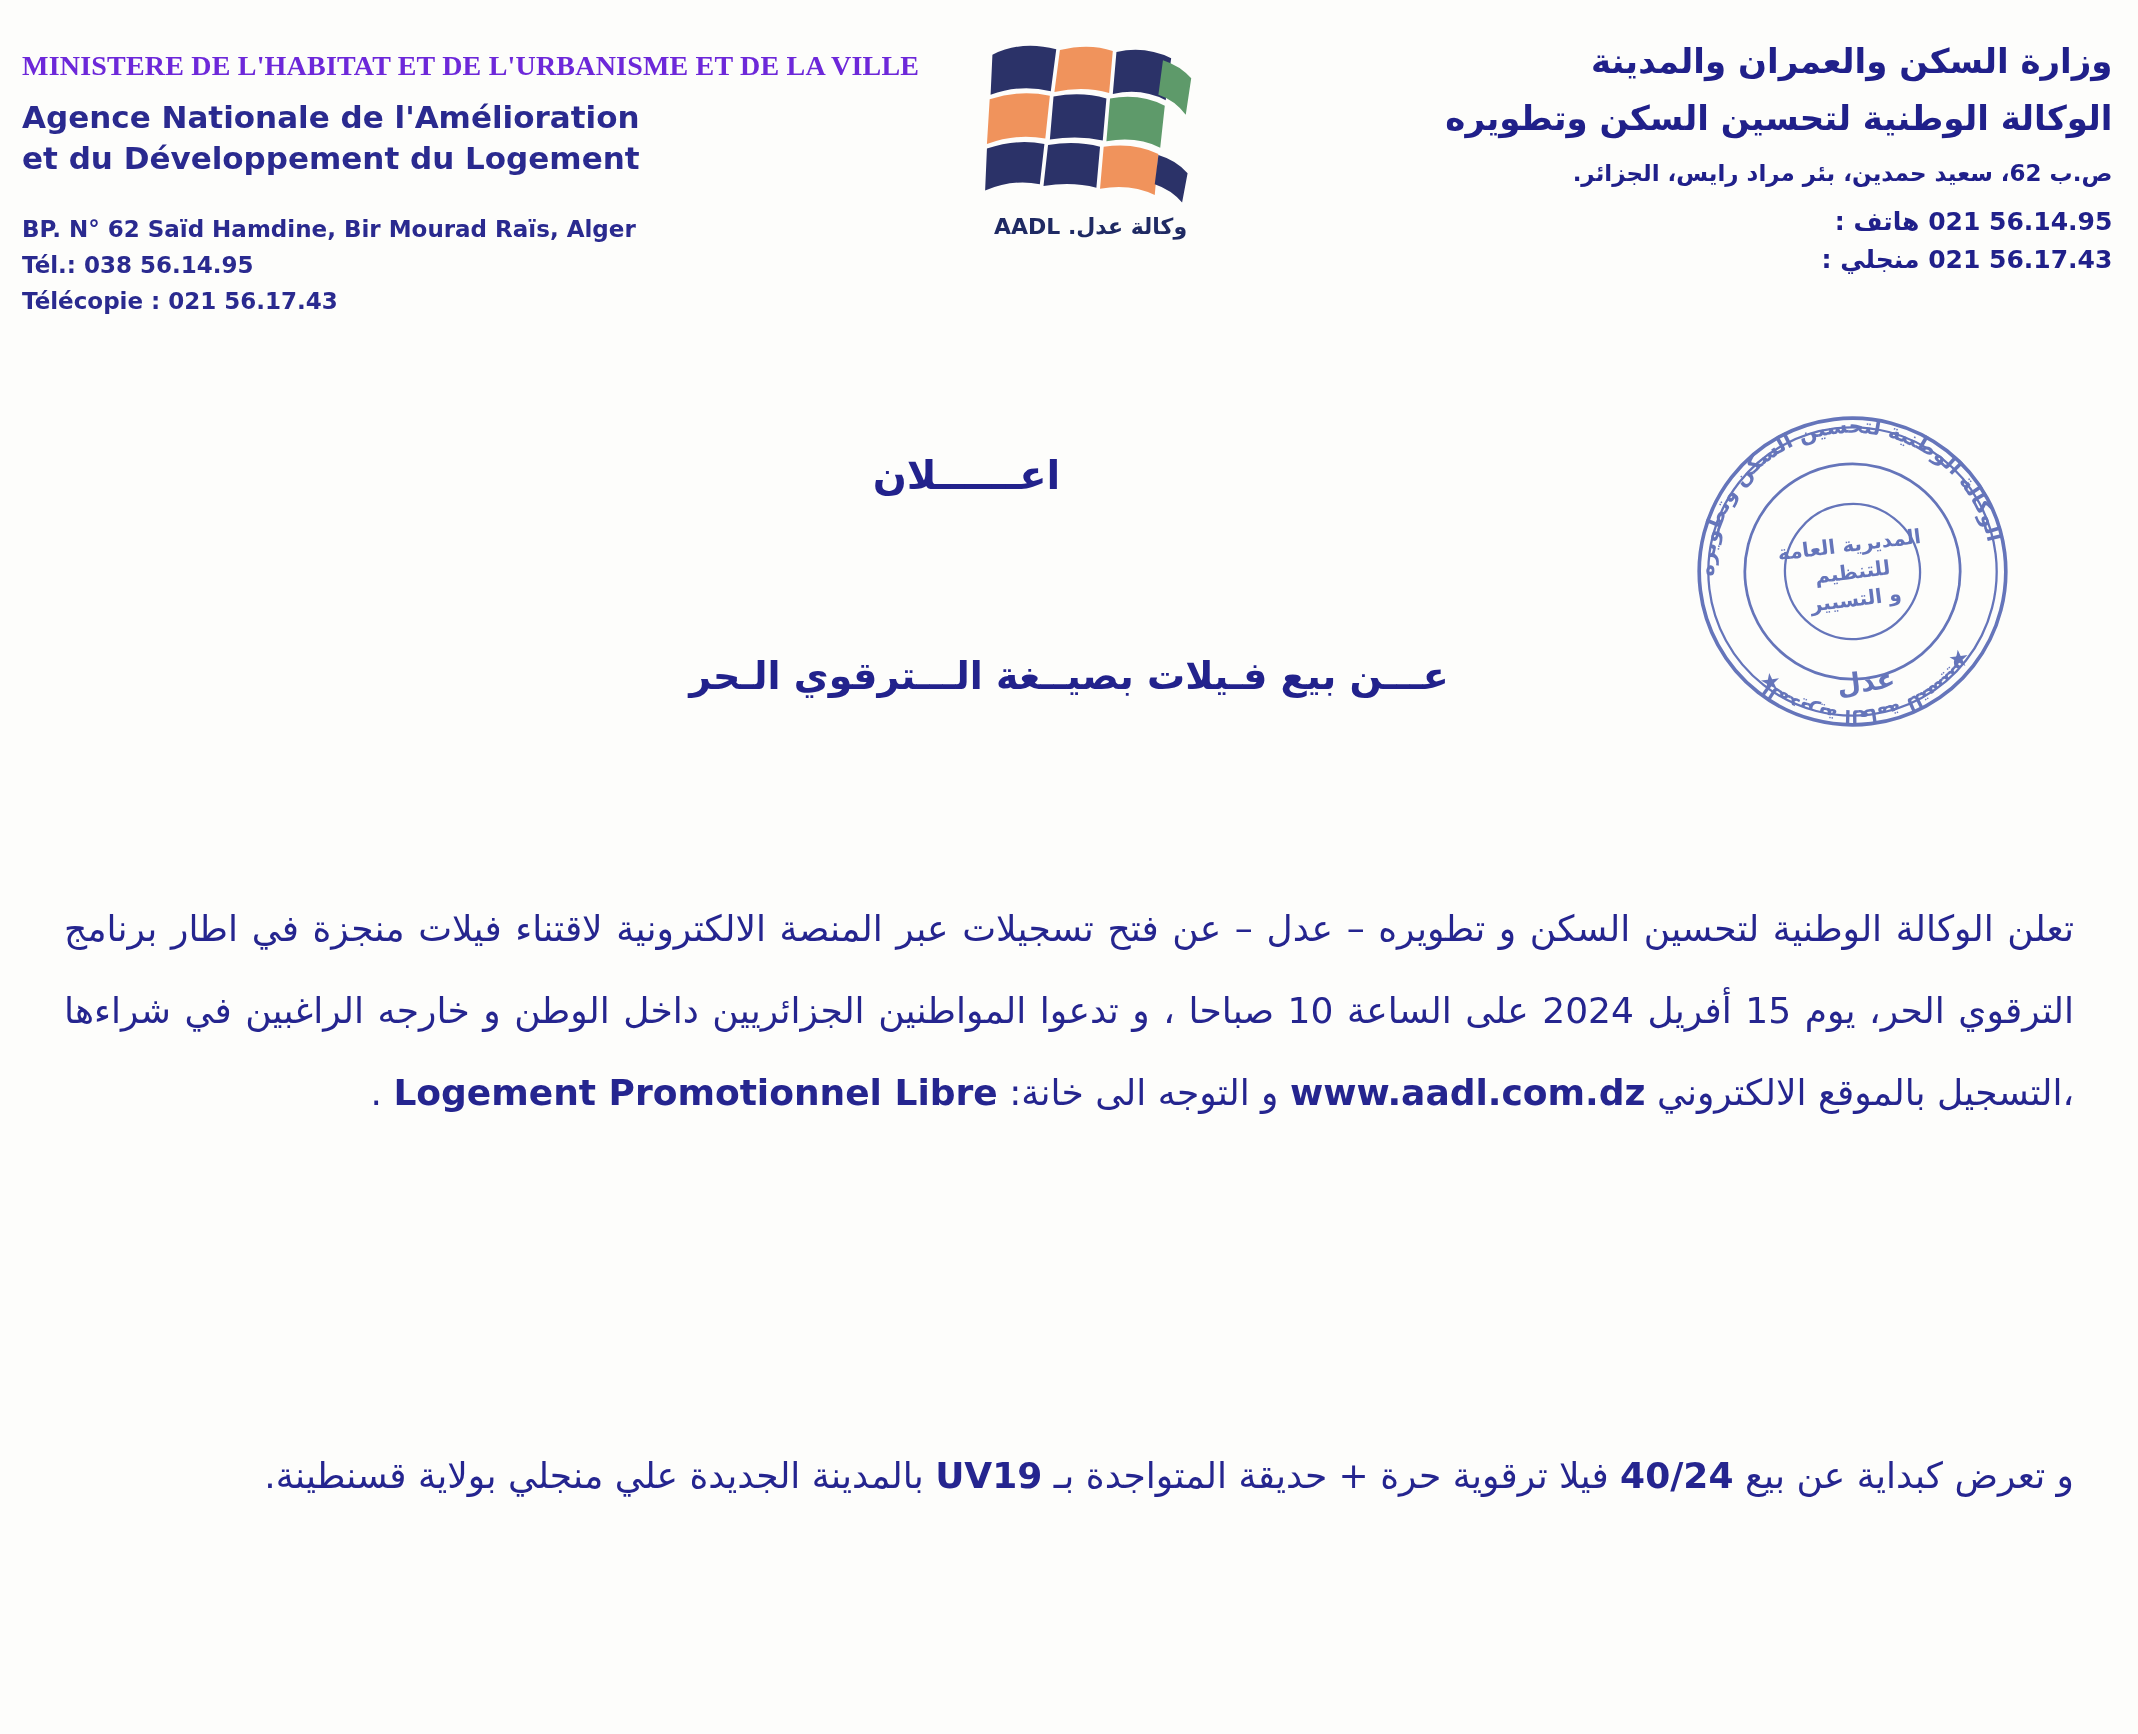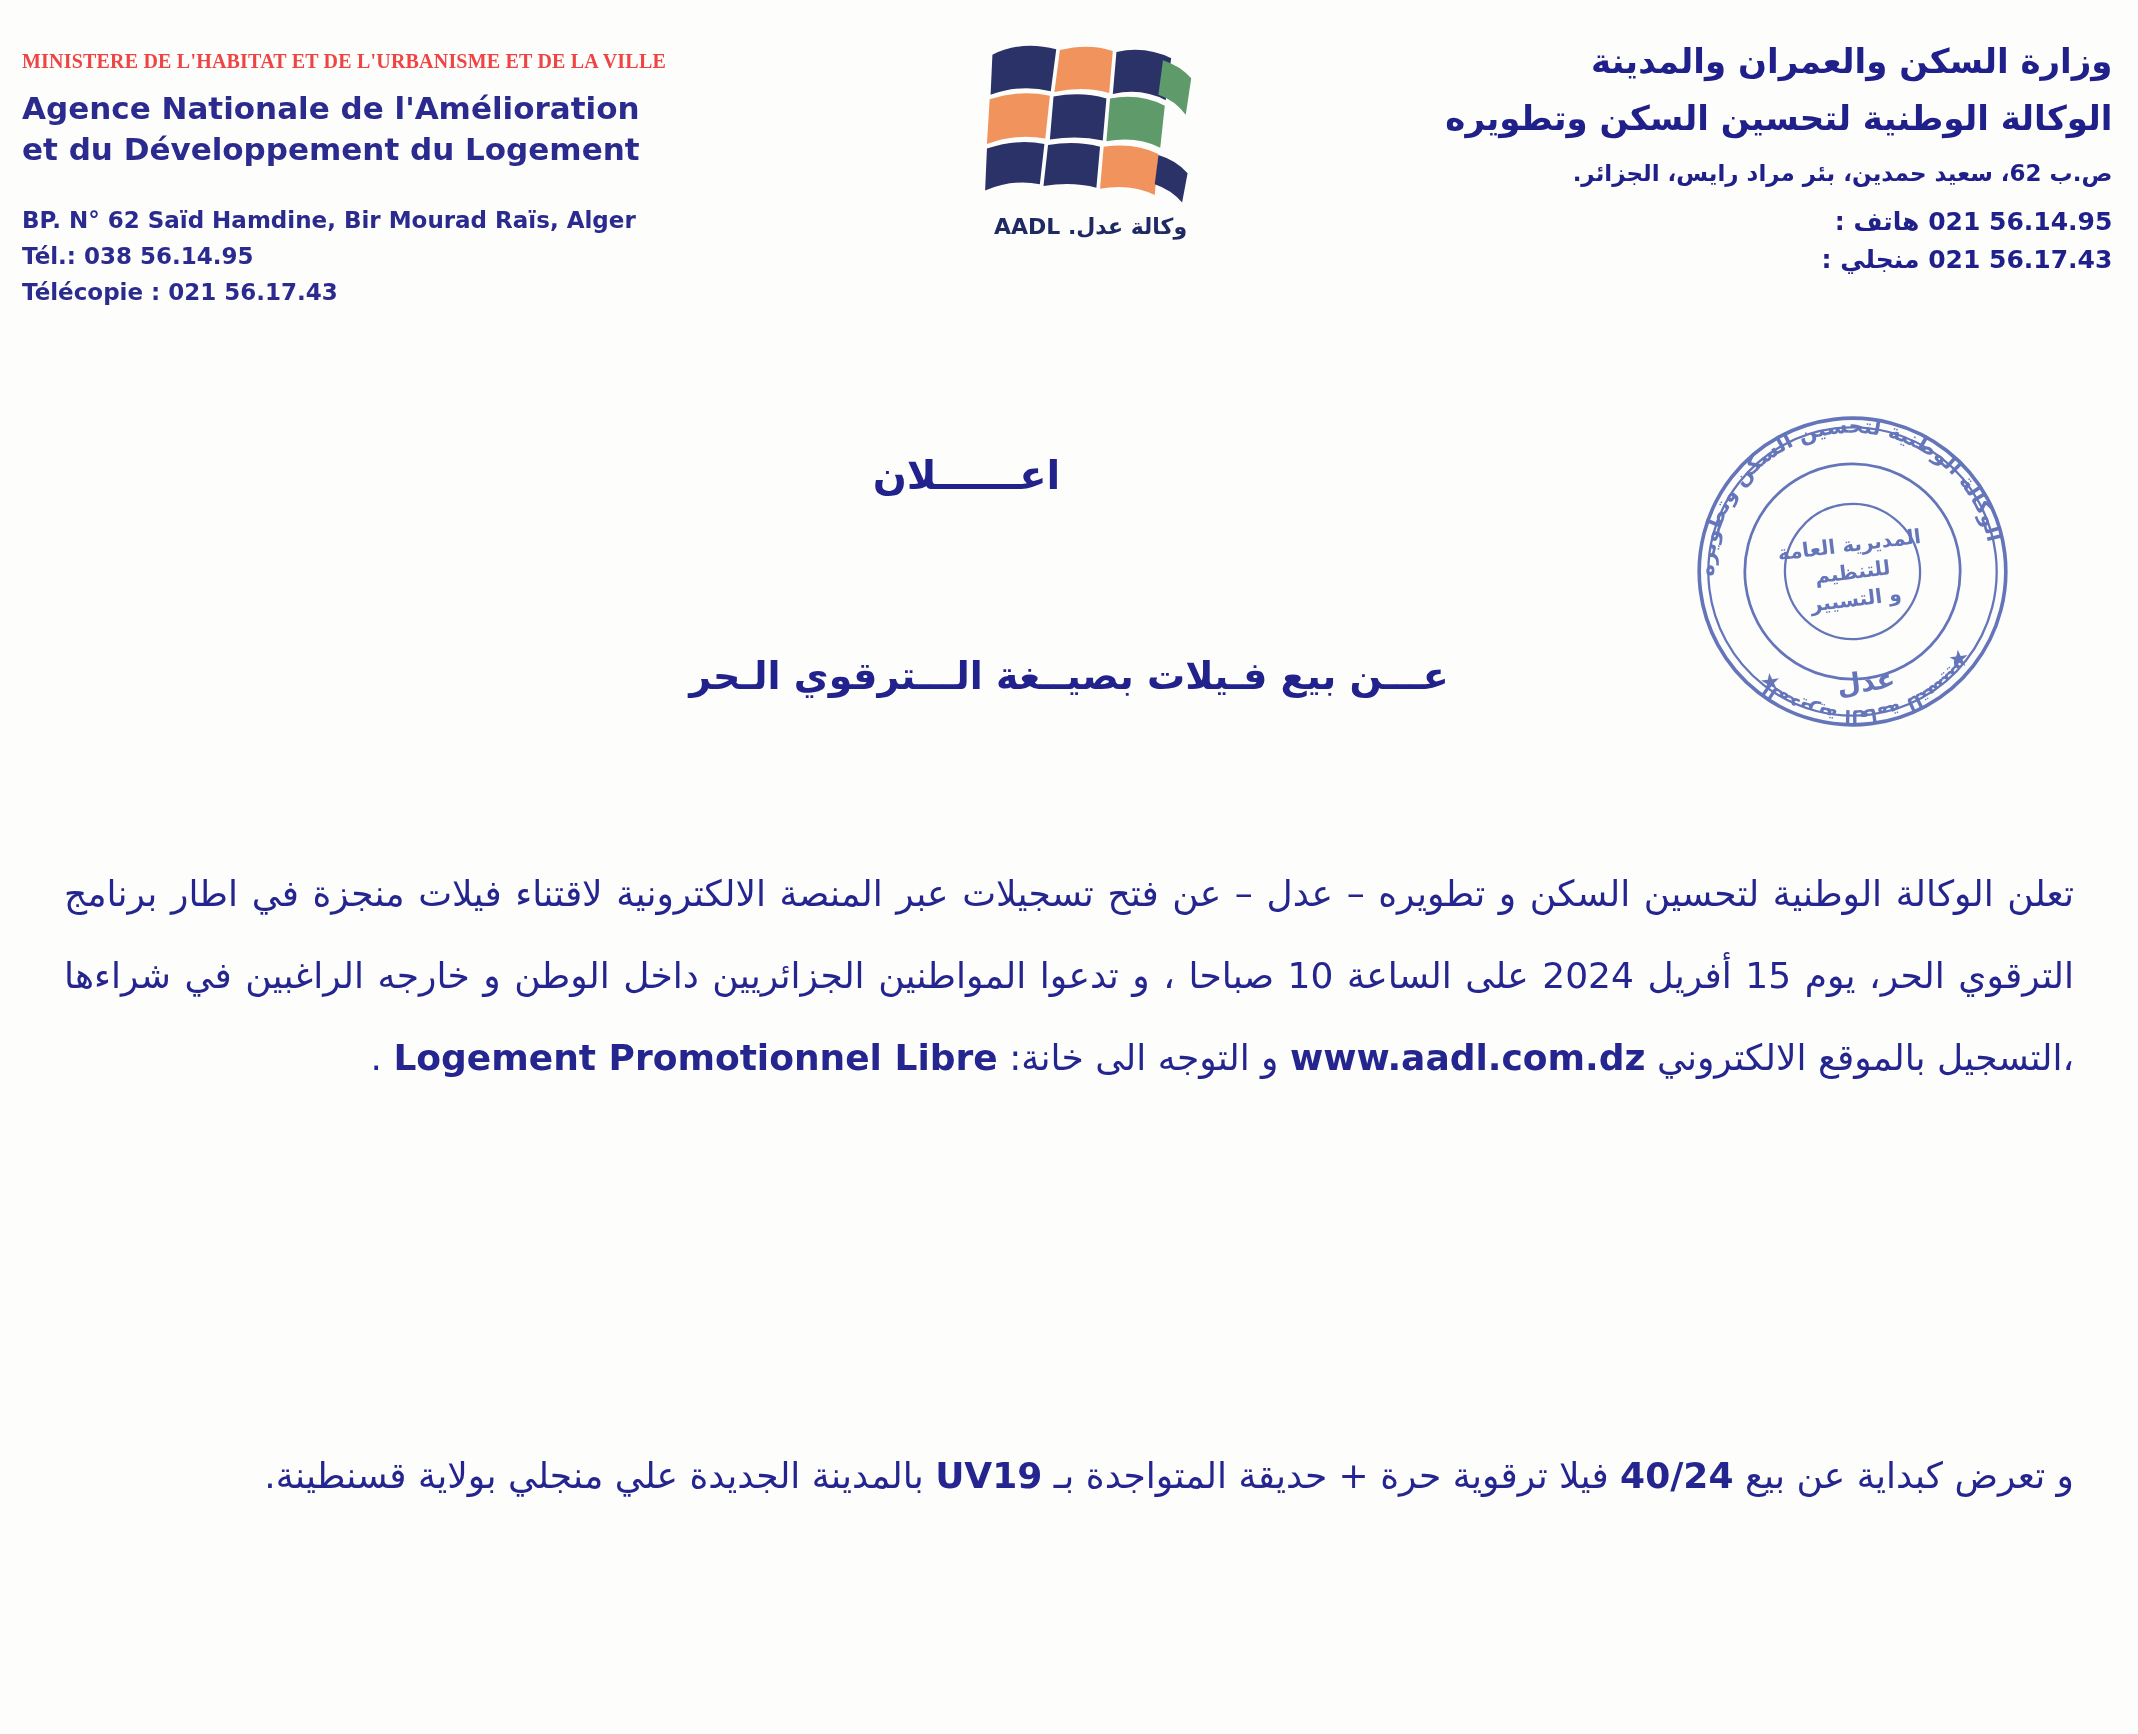--- a/index.html
+++ b/index.html
@@ -35,23 +35,23 @@
   .fr-block {
     position: absolute;
     left: 22px;
     top: 50px;
     width: 950px;
     color: #2b2b8c;
   }
   .fr-ministry {
     font-family: "Liberation Serif", serif;
     font-weight: bold;
-    font-size: 20px;
+    font-size: 28px;
     letter-spacing: 0.2px;
-    color: #ef4444;
+    color: #6d28d9;
     white-space: nowrap;
   }
   .fr-agency {
     margin-top: 14.6px;
     font-family: "DejaVu Sans", sans-serif;
     font-weight: bold;
     font-size: 31px;
     line-height: 1.32;
     color: #2a2a8f;
   }
@@ -173,21 +173,21 @@
     top: 375px;
     width: 365px;
     height: 393px;
     opacity: 0.78;
     transform: rotate(-7deg);
   }
 
   
   .body-text {
     position: absolute;
-    top: 853px;
+    top: 888px;
     left: 64px;
     width: 2010px;
     direction: rtl;
     text-align: justify;
     font-family: "DejaVu Sans", sans-serif;
     font-size: 36px;
     line-height: 2.28;
     color: #25258f;
   }
   .body-text p { margin: 0 0 44px 0; }

